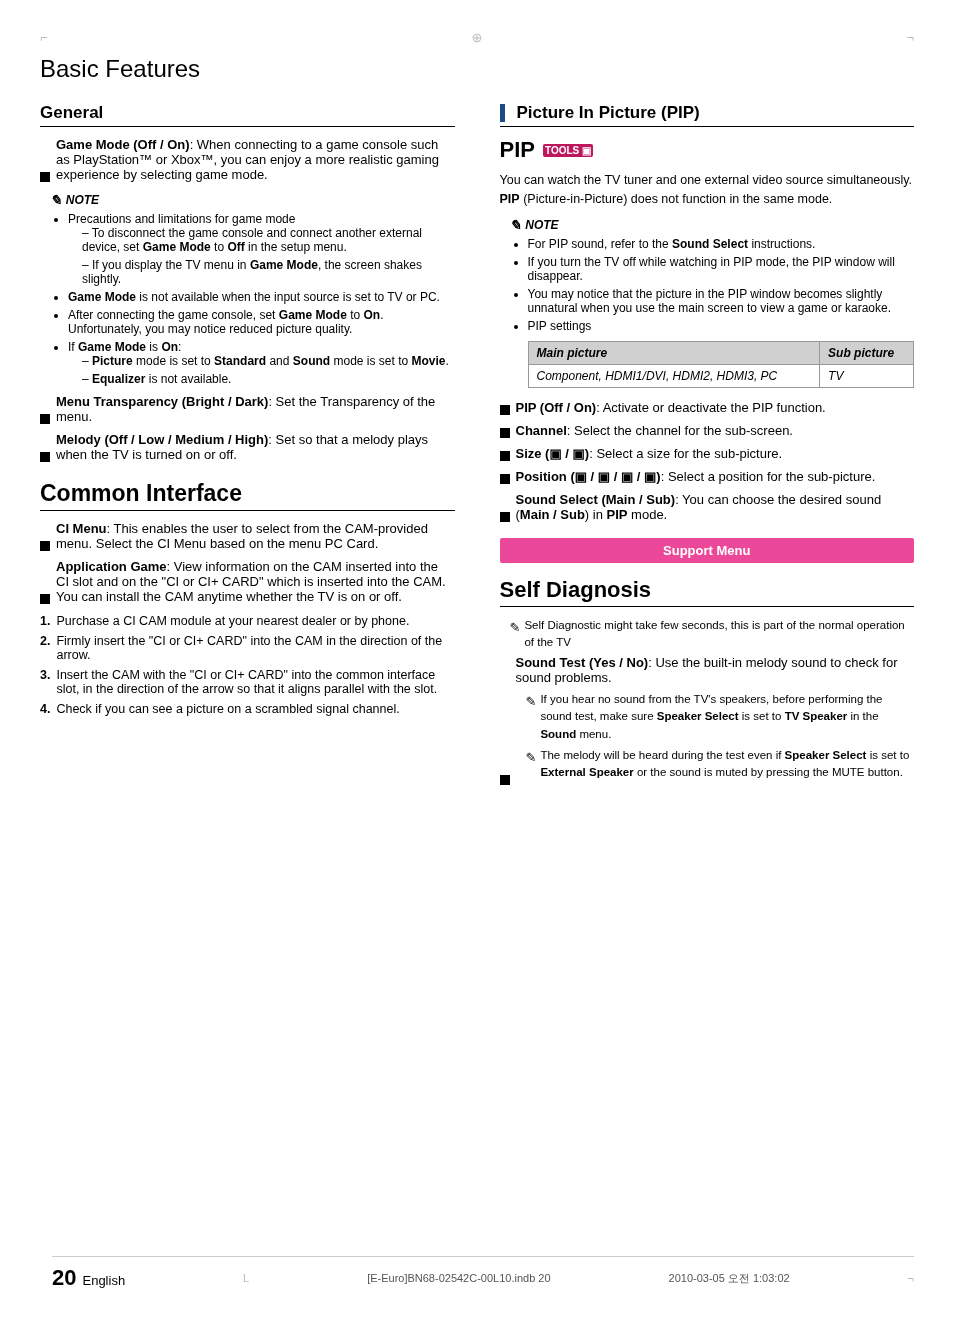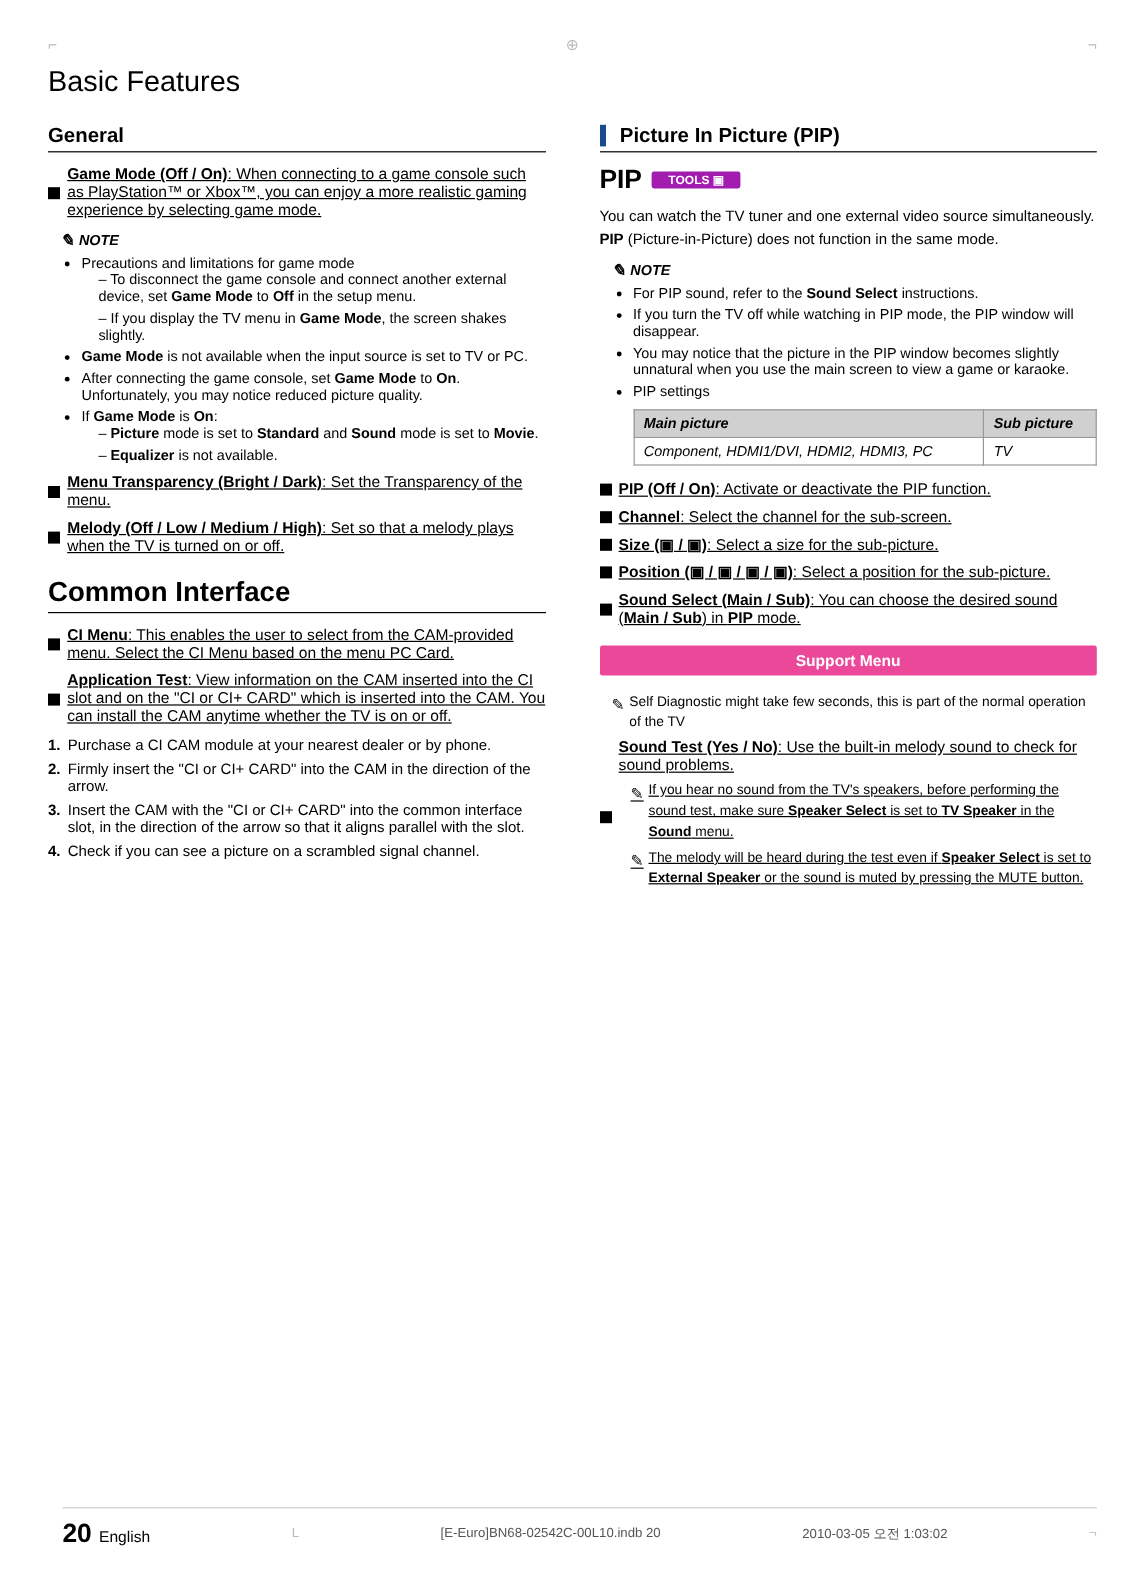--- a/index.html
+++ b/index.html
@@ -58,24 +58,23 @@
       margin-right: 4px;
       vertical-align: middle;
     }
     ul.bullet-list {
       list-style: none;
       padding: 0;
       margin: 0 0 10px 0;
     }
     ul.bullet-list > li {
       display: flex;
-      align-items: center;
+      align-items: flex-end;
       margin-bottom: 8px;
       gap: 6px;
-      text-decoration: underline;
     }
     .square-bullet {
       display: inline-block;
       width: 10px;
       height: 10px;
       background: #000;
       flex-shrink: 0;
       margin-top: 2px;
     }
     .note-section {
@@ -112,24 +111,24 @@
       display: flex;
       align-items: center;
       gap: 8px;
       margin-bottom: 8px;
     }
     .pip-label {
       font-size: 22px;
       font-weight: bold;
     }
     .tools-badge {
-      background: #a21caf;
+      background: #be185d;
       color: #fff;
       font-size: 10px;
-      padding: 1px 14px;
+      padding: 1px 2px;
       border-radius: 2px;
       font-weight: bold;
     }
     .pip-desc {
       font-size: 12.5px;
       margin-bottom: 8px;
       line-height: 1.5;
     }
     .pip-table {
       border-collapse: collapse;
@@ -304,21 +303,21 @@
 
     <h2 class="common-interface-title">Common Interface</h2>
 
     <ul class="bullet-list">
       <li>
         <span class="square-bullet"></span>
         <span><strong>CI Menu</strong>: This enables the user to select from the CAM-provided menu. Select the CI Menu based on the menu PC Card.</span>
       </li>
       <li>
         <span class="square-bullet"></span>
-        <span><strong>Application Test</strong>: View information on the CAM inserted into the CI slot and on the "CI or CI+ CARD" which is inserted into the CAM. You can install the CAM anytime whether the TV is on or off.</span>
+        <span><strong>Application Game</strong>: View information on the CAM inserted into the CI slot and on the "CI or CI+ CARD" which is inserted into the CAM. You can install the CAM anytime whether the TV is on or off.</span>
       </li>
     </ul>
 
     <ol class="numbered-list">
       <li>
         <span class="num">1.</span>
         <span>Purchase a CI CAM module at your nearest dealer or by phone.</span>
       </li>
       <li>
         <span class="num">2.</span>
@@ -398,20 +397,21 @@
         <span><strong>Position (▣ / ▣ / ▣ / ▣)</strong>: Select a position for the sub-picture.</span>
       </li>
       <li>
         <span class="square-bullet"></span>
         <span><strong>Sound Select (Main / Sub)</strong>: You can choose the desired sound (<strong>Main / Sub</strong>) in <strong>PIP</strong> mode.</span>
       </li>
     </ul>
 
     <div class="support-menu-bar">Support Menu</div>
 
+    <h2 class="self-diag">Self Diagnosis</h2>
 
     <div class="note-sub">
       <span class="note-sub-icon">✎</span>
       <span class="note-sub-text">Self Diagnostic might take few seconds, this is part of the normal operation of the TV</span>
     </div>
 
     <ul class="bullet-list">
       <li>
         <span class="square-bullet"></span>
         <span>

